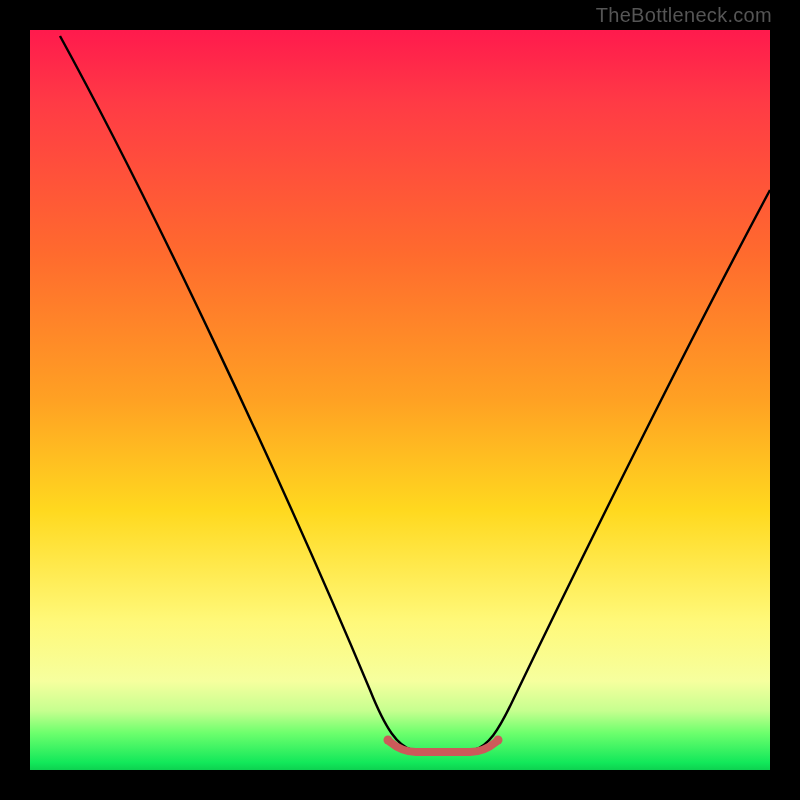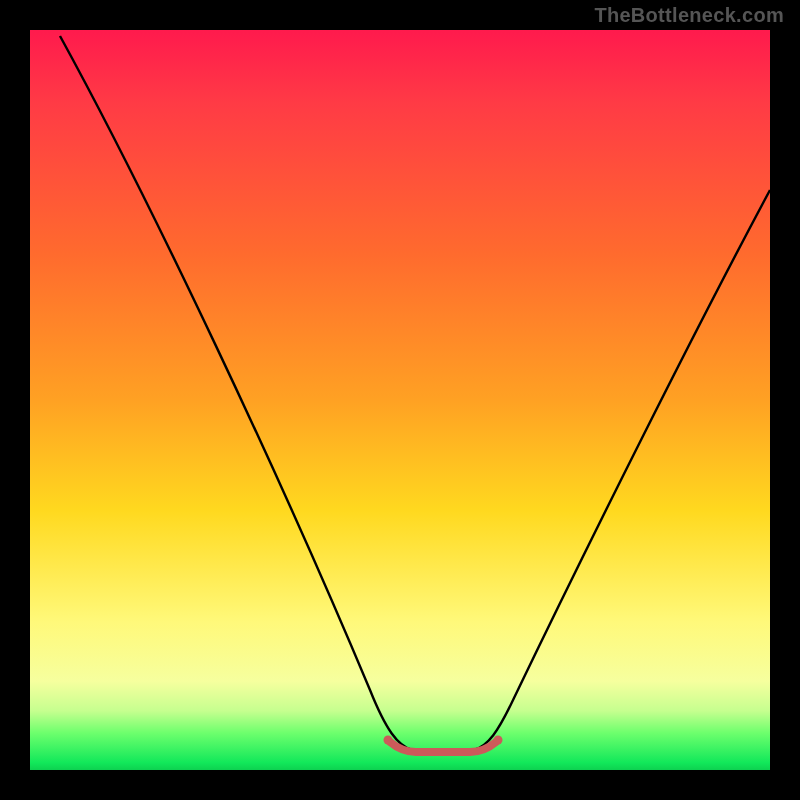--- a/index.html
+++ b/index.html
@@ -35,24 +35,24 @@
       #f6ff9e 88%,
       #c6ff8f 92%,
       #6dff6d 95%,
       #12e85a 99%,
       #0dd150 100%
     );
   }
   .watermark {
     position: absolute;
     top: 4px;
-    right: 16px;
+    right: 28px;
     color: #555;
     font-size: 20px;
-    font-weight: 700;
+    font-weight: 400;
     letter-spacing: 0.3px;
     user-select: none;
   }
   svg.curve {
     position: absolute;
     left: 0;
     top: 0;
     width: 740px;
     height: 740px;
   }

